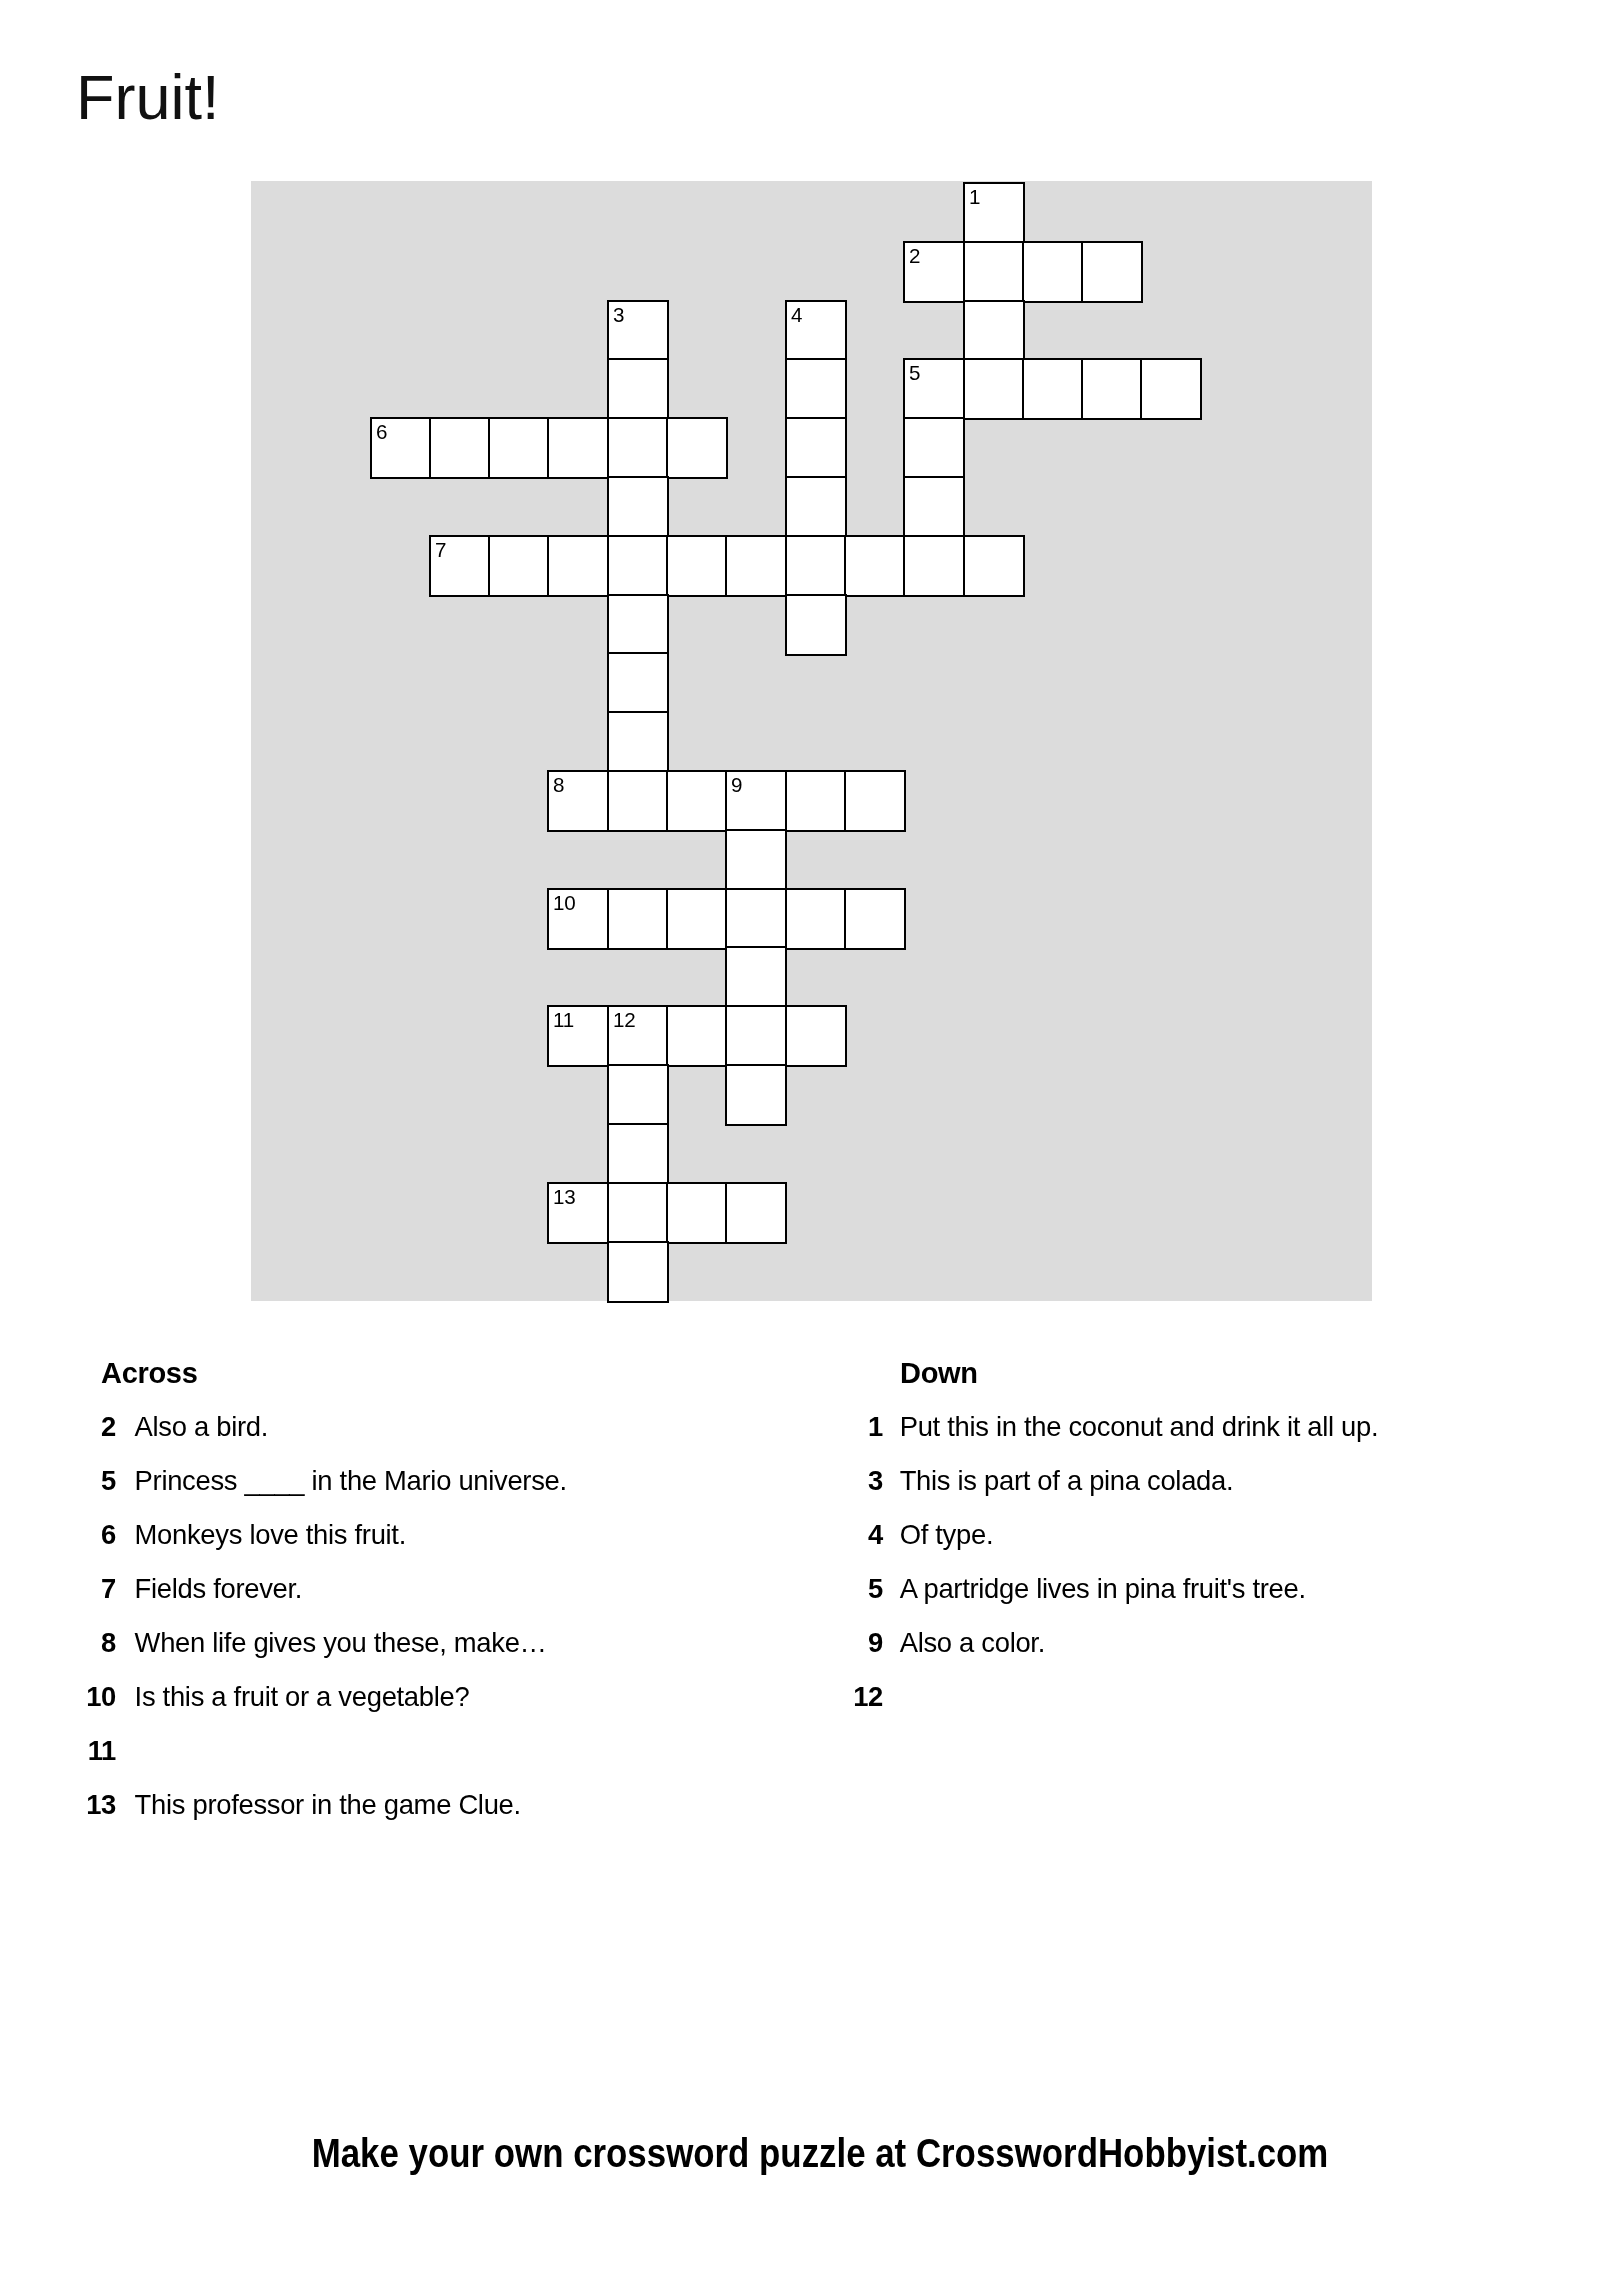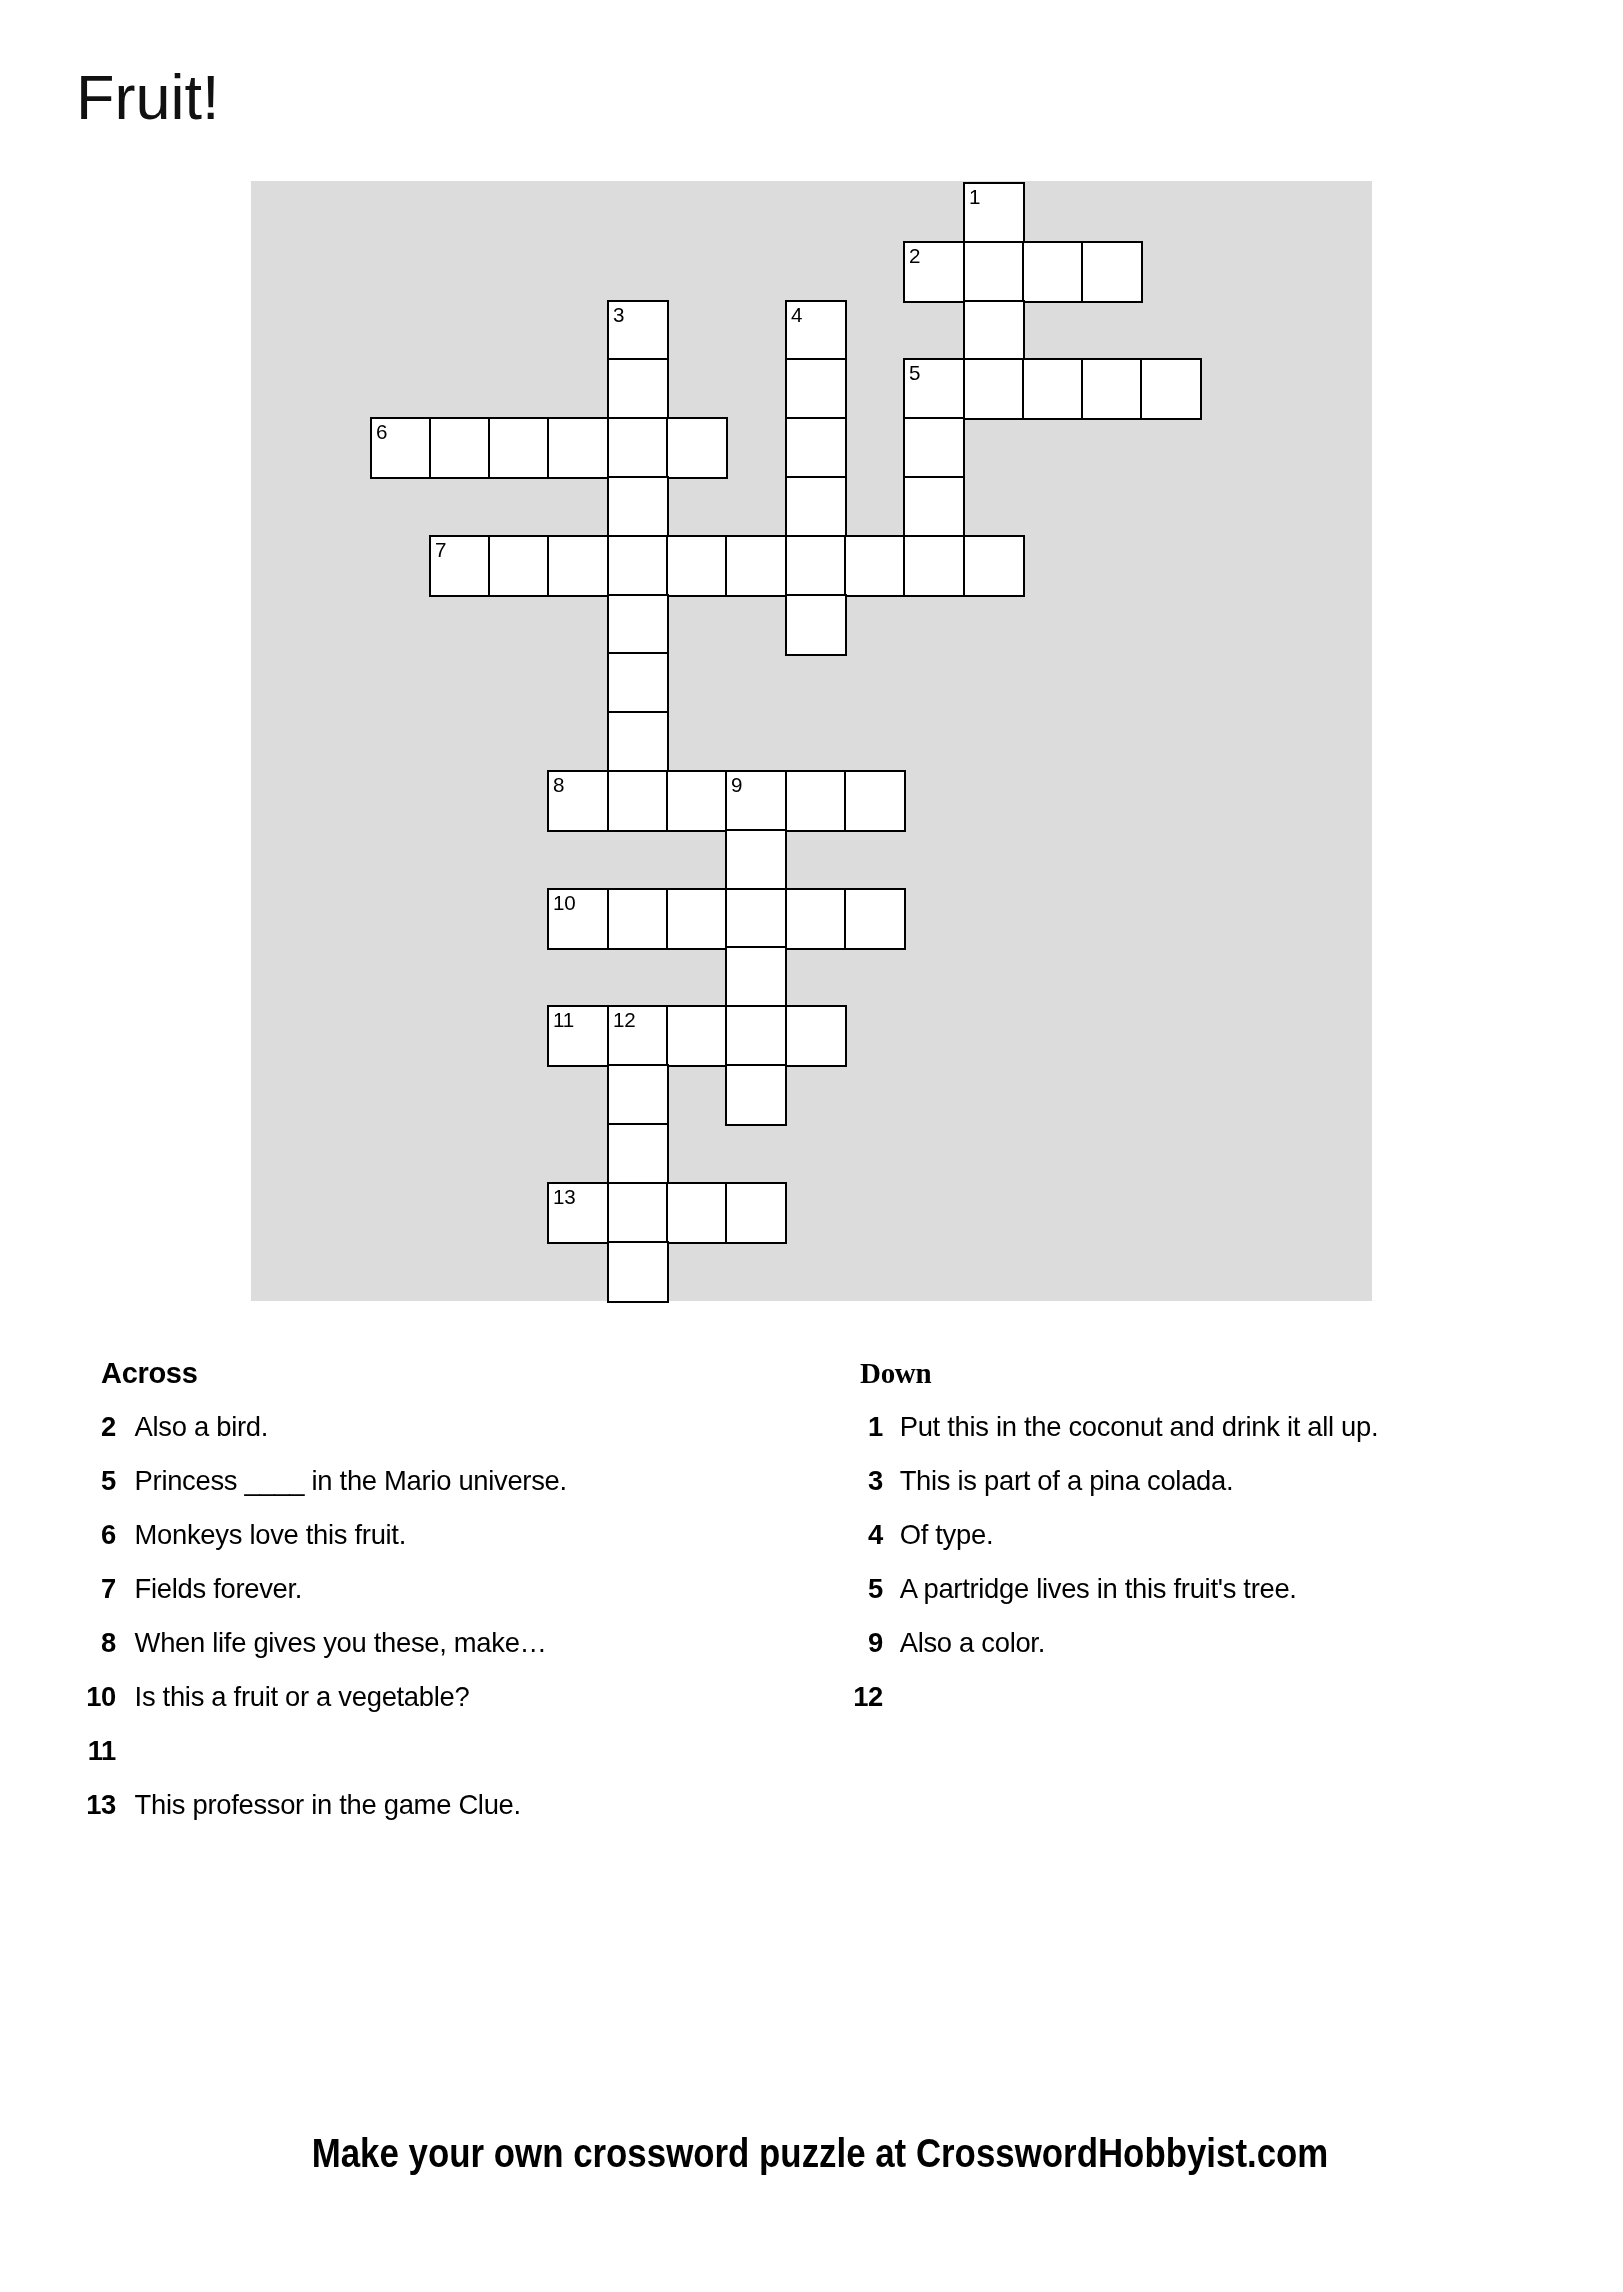--- a/index.html
+++ b/index.html
@@ -53,21 +53,21 @@
   .clue-col.across { left: 61px;  width: 745px; }
   .clue-col.down   { left: 828px; width: 774px; }
   .clue-heading {
     height: 54px;
     line-height: 54px;
     font-size: 29px;
     font-weight: 700;
     letter-spacing: -0.3px;
   }
   .across .clue-heading { margin-left: 40px; }
-  .down   .clue-heading { margin-left: 32px; font-family: Liberation Serif, serif; }
+  .down   .clue-heading { margin-left: 72px; }
   .clue-row {
     display: flex;
     height: 54px;
     line-height: 54px;
     font-size: 27.4px;
     letter-spacing: -0.3px;
     white-space: nowrap;
   }
   .clue-num {
     width: 55px;
@@ -245,21 +245,21 @@
         <div class="clue-row">
           <div class="clue-num">3</div>
           <div class="clue-text">This is part of a pina colada.</div>
         </div>
         <div class="clue-row">
           <div class="clue-num">4</div>
           <div class="clue-text">Of type.</div>
         </div>
         <div class="clue-row">
           <div class="clue-num">5</div>
-          <div class="clue-text">A partridge lives in this fruit's tree.</div>
+          <div class="clue-text">A partridge lives in pina fruit's tree.</div>
         </div>
         <div class="clue-row">
           <div class="clue-num">9</div>
           <div class="clue-text">Also a color.</div>
         </div>
         <div class="clue-row">
           <div class="clue-num">12</div>
         </div>
       </div>
   </div>

